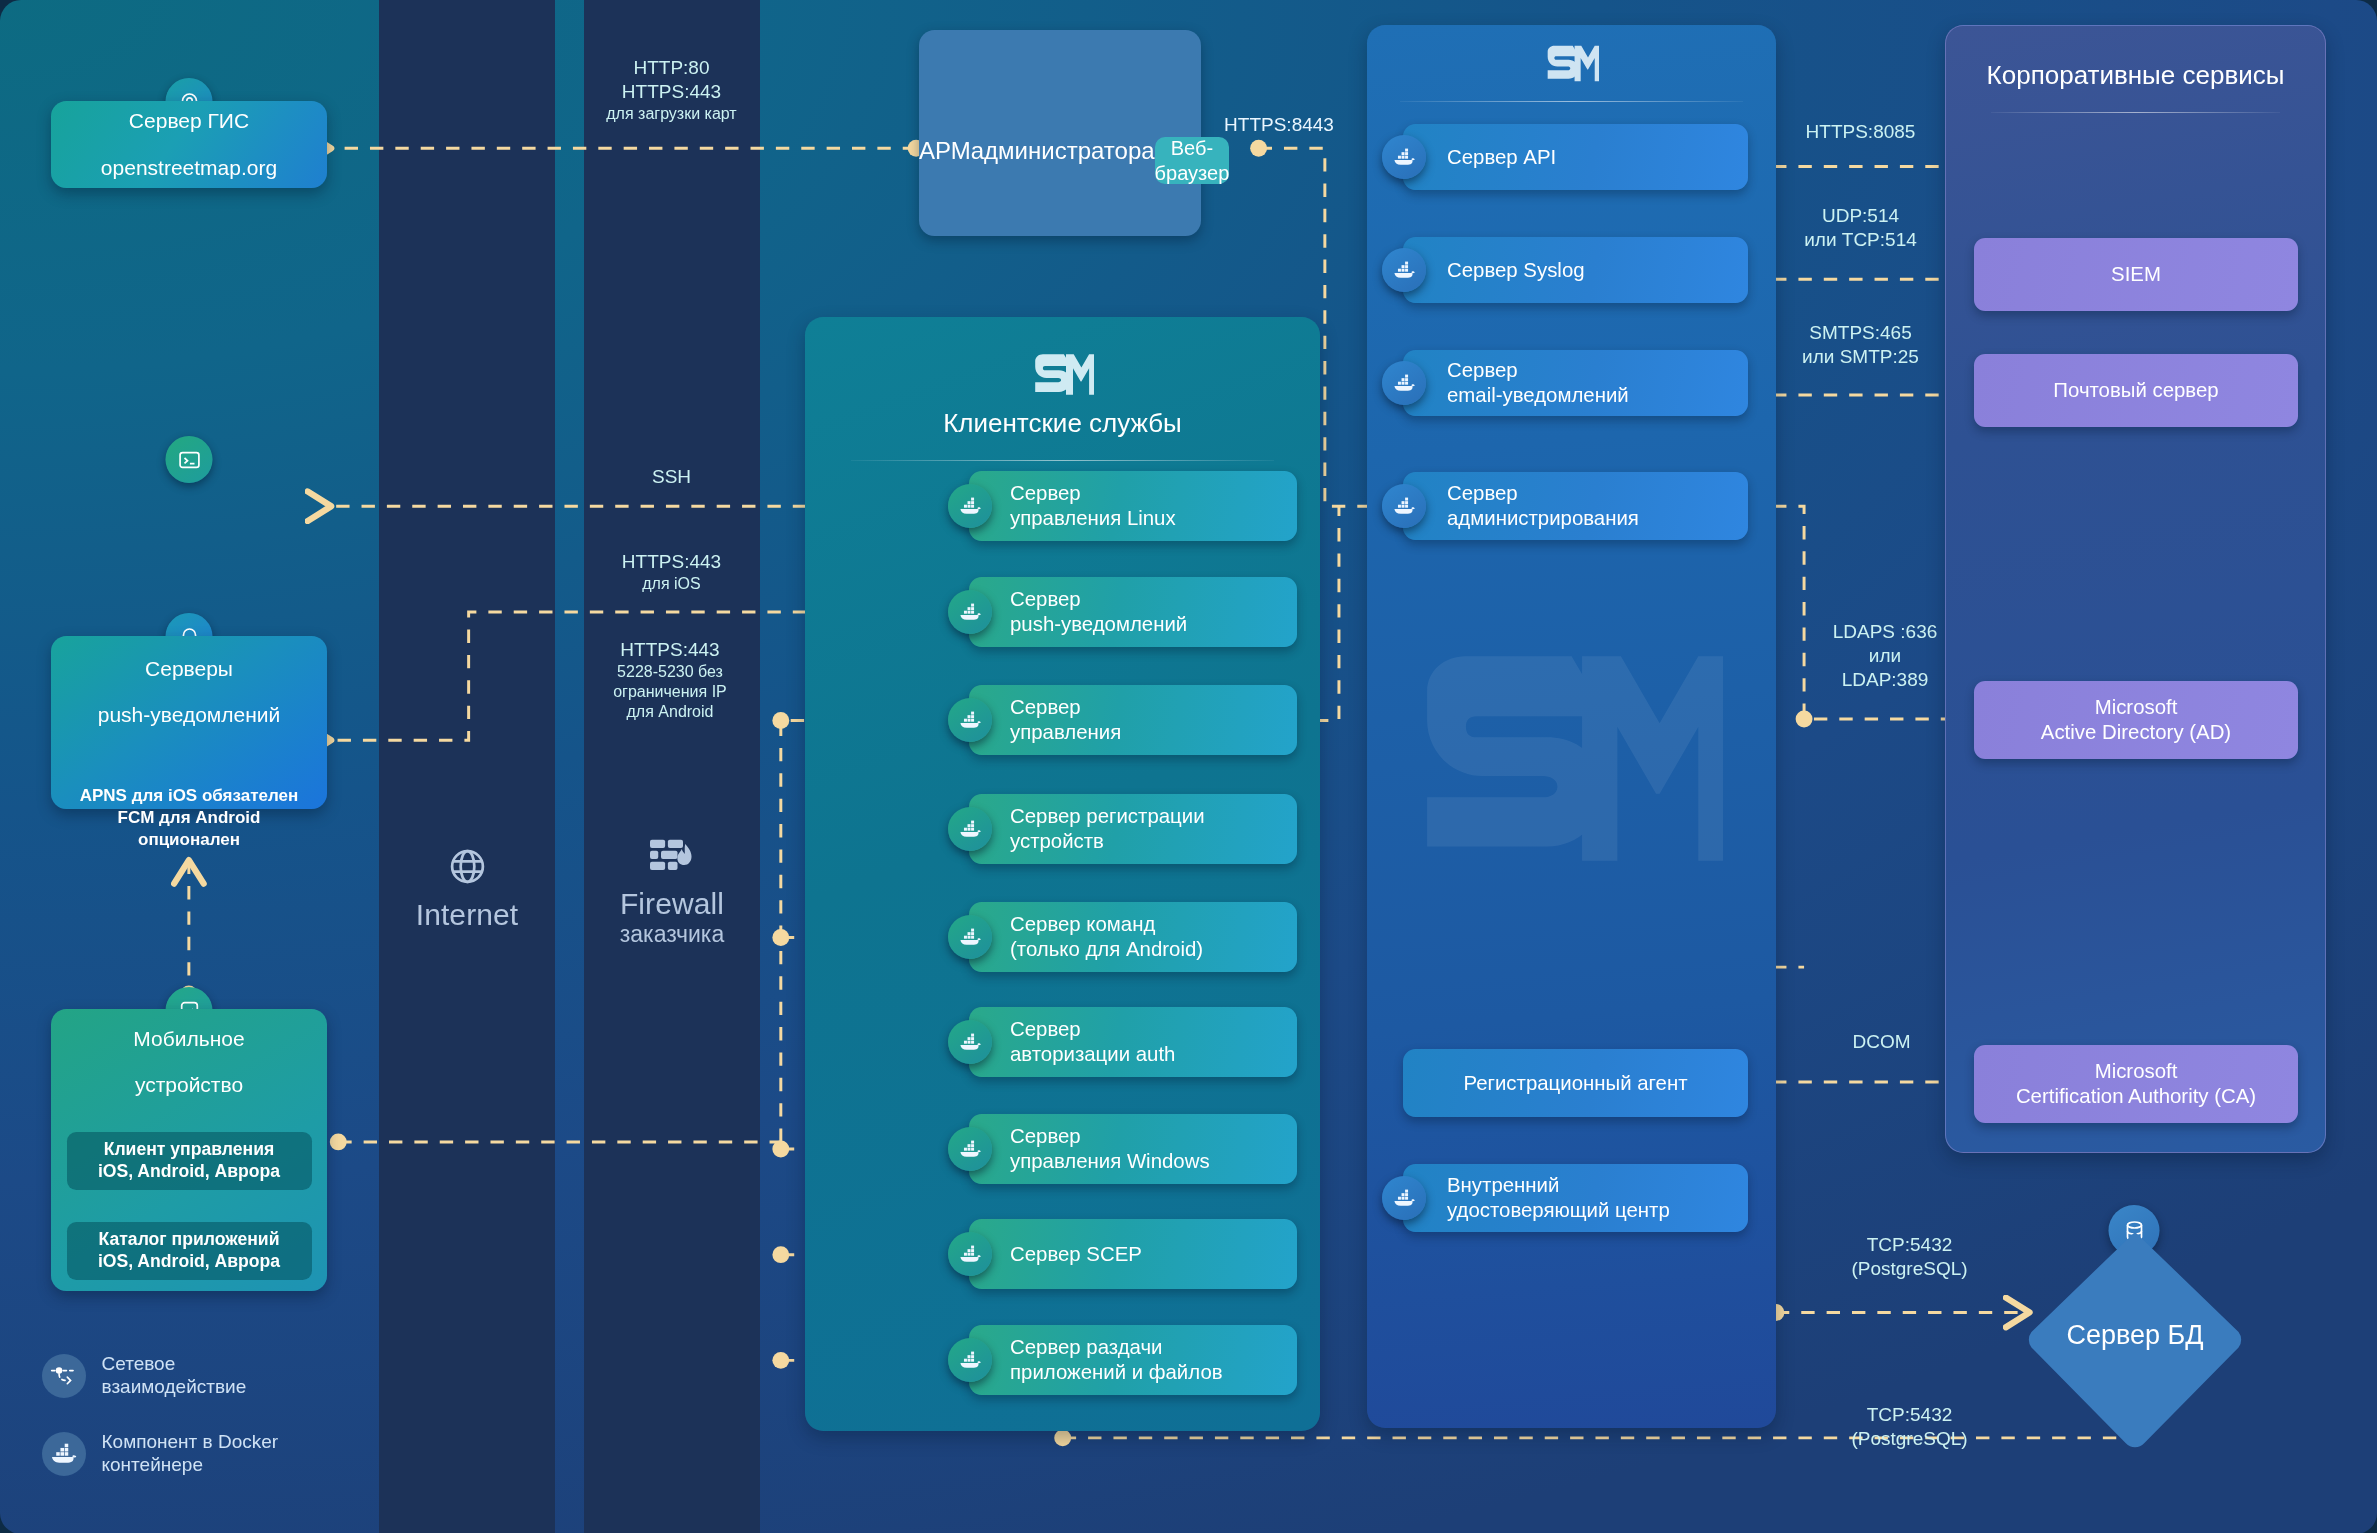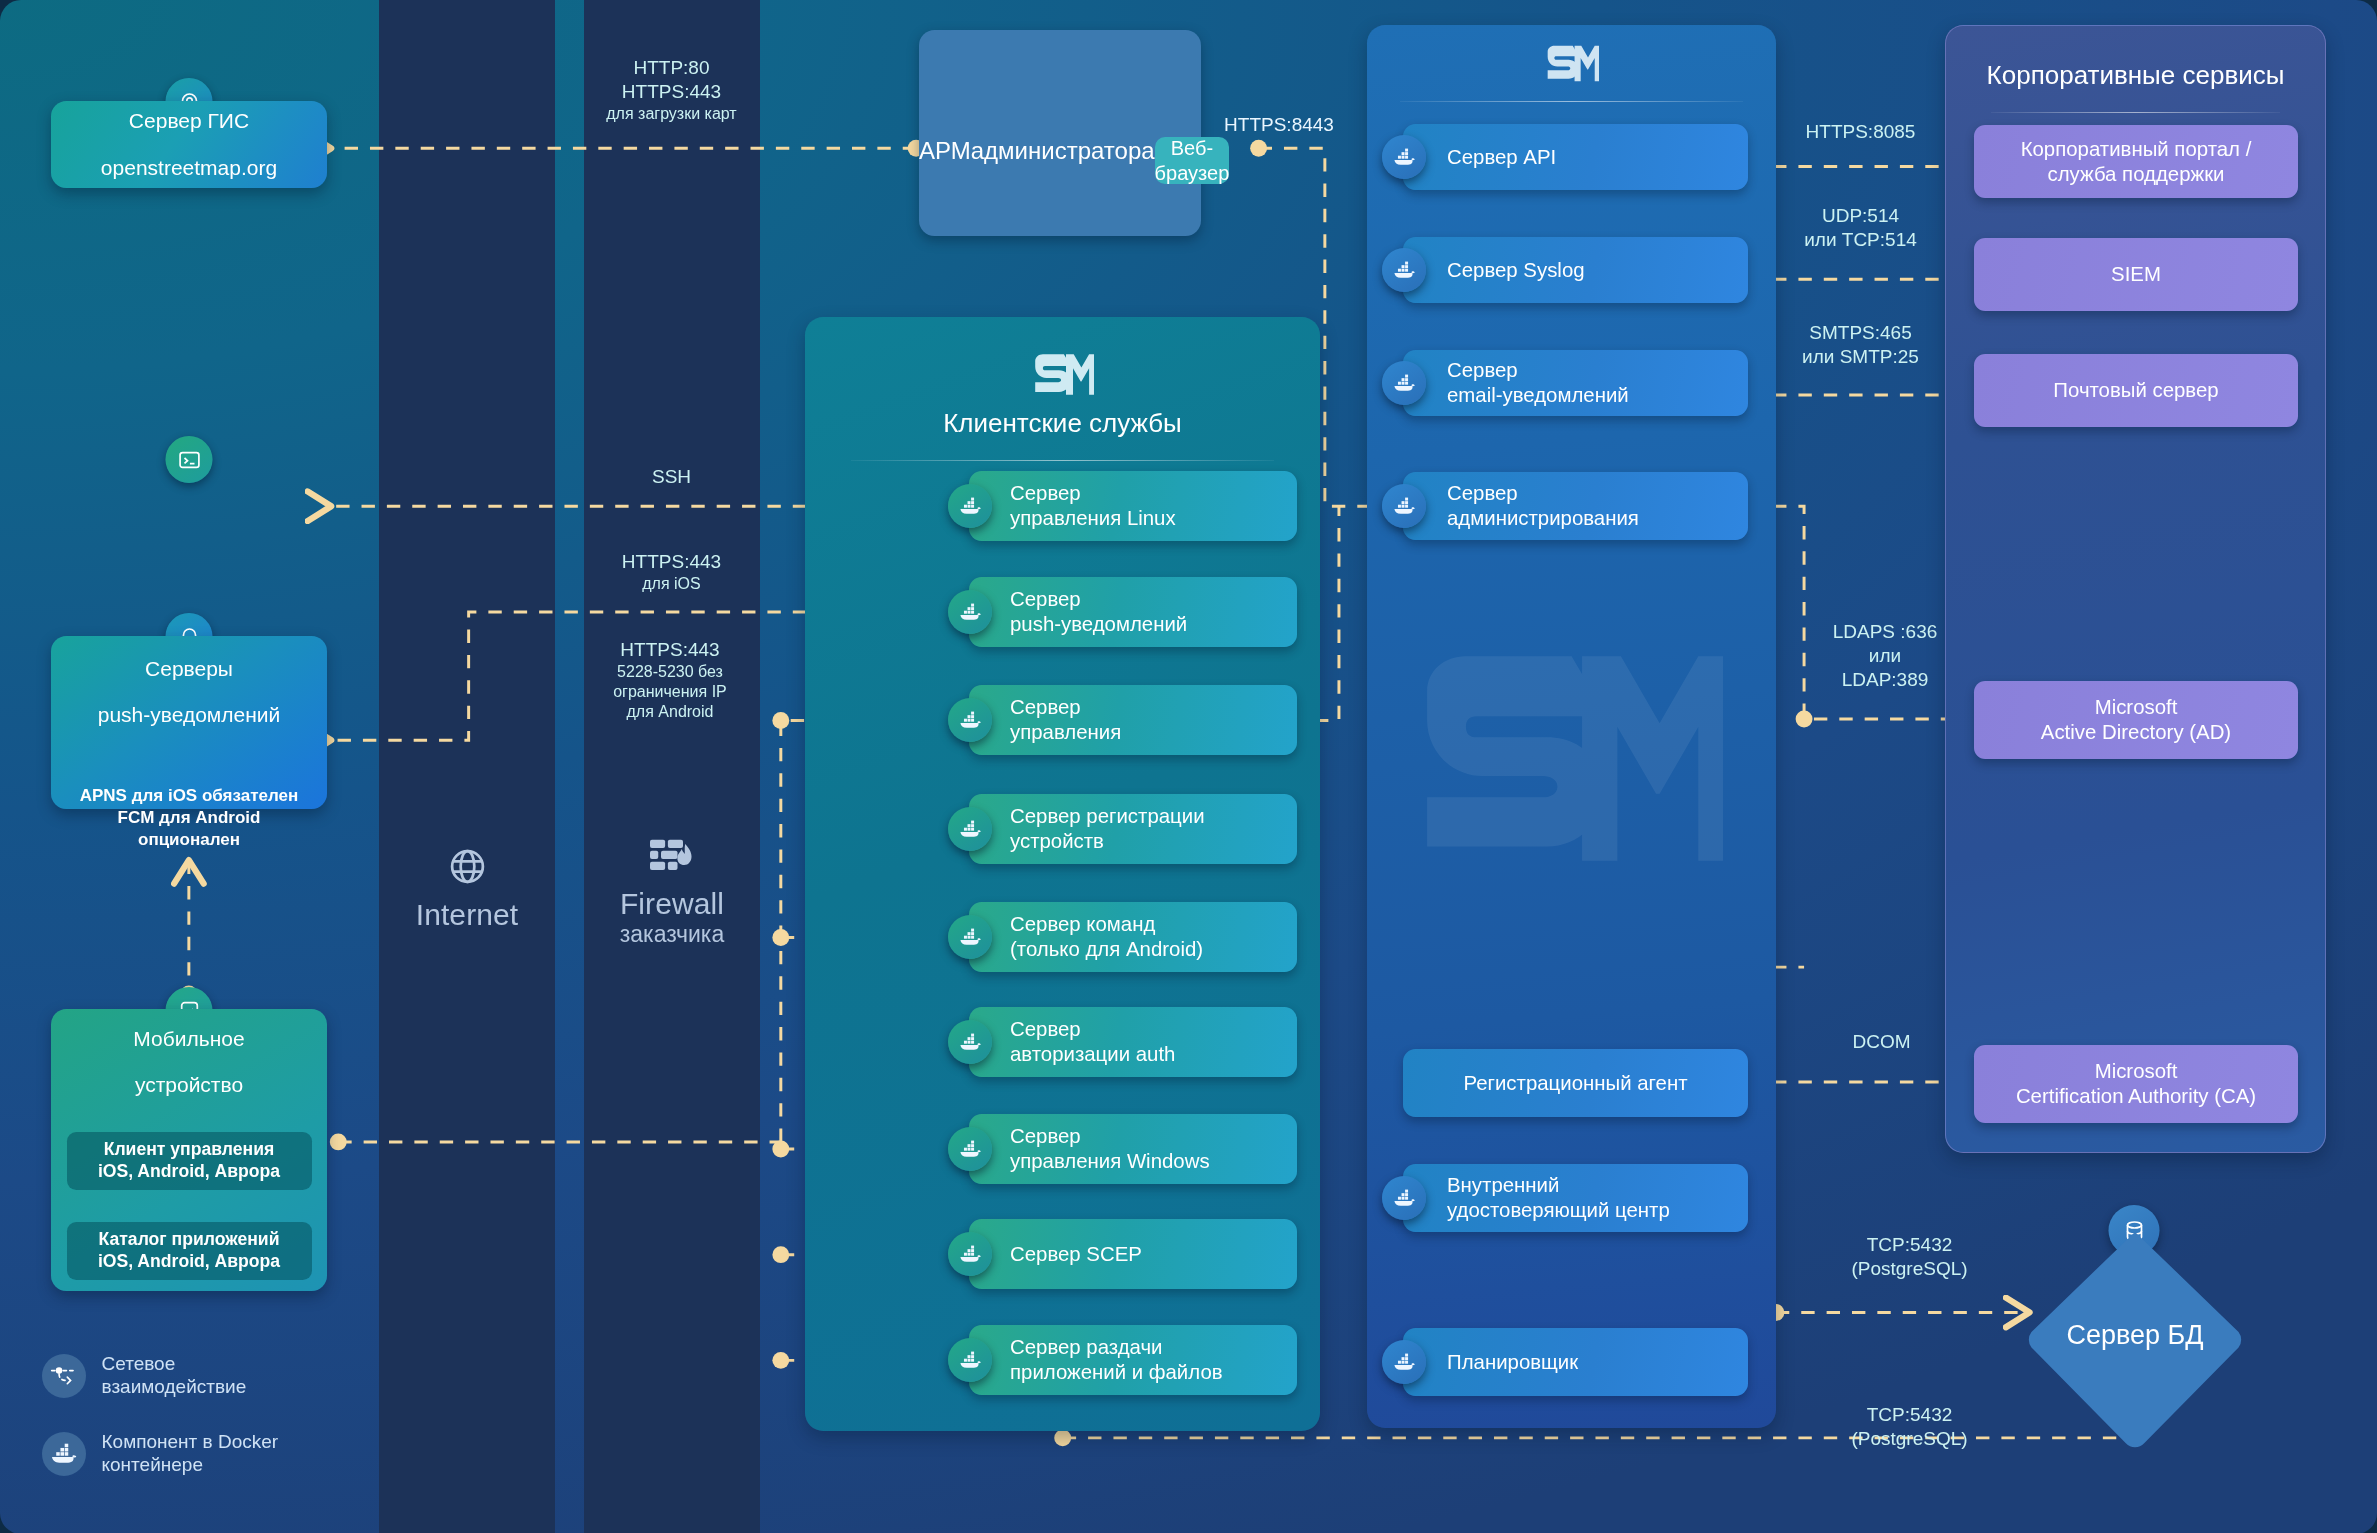--- a/index.html
+++ b/index.html
@@ -654,49 +654,28 @@
           <path d="M4 20h30c1.6 3.2-.4 8-7.2 8H14.5C8.2 28 4.8 24.6 4 20z"></path>
           <path d="M33 18c2.6-1.4 5 .2 5.4 1.4-1.6 1.4-3.6 1.6-5.4.8z"></path>
         </svg>
     </span>
     <span class="chip-txt" style="margin-left:44px;">
       <div>Внутренний</div>
       <div>удостоверяющий центр</div>
     </span>
   </div>
 
-  <div class="chip blue" style="left:1403px;top:1328px;width:345px;height:68px;">
-    <span class="docker blue">
-      <svg width="25" height="19" viewBox="0 0 42 32" fill="#eef6ff">
-          <rect x="10" y="13" width="5" height="5"></rect>
-          <rect x="16" y="13" width="5" height="5"></rect>
-          <rect x="22" y="13" width="5" height="5"></rect>
-          <rect x="16" y="7" width="5" height="5"></rect>
-          <rect x="22" y="7" width="5" height="5"></rect>
-          <rect x="22" y="1" width="5" height="5"></rect>
-          <path d="M4 20h30c1.6 3.2-.4 8-7.2 8H14.5C8.2 28 4.8 24.6 4 20z"></path>
-          <path d="M33 18c2.6-1.4 5 .2 5.4 1.4-1.6 1.4-3.6 1.6-5.4.8z"></path>
-        </svg>
-    </span>
-    <span class="chip-txt" style="margin-left:44px;">
-      <div>Планировщик</div>
-    </span>
-  </div>
 
   <div class="panel" style="left:1945px;top:25px;width:381px;height:1128px;
               background:linear-gradient(170deg,#3c5596 0%,#2e5193 35%,#2a5095 70%,#2a5ba2 100%);
               border:1.1px solid rgba(160,150,225,.45);box-shadow:0 7px 18.3px rgba(3,20,40,.3);">
     <div class="panel-title" style="margin-top:34px;">Корпоративные сервисы</div>
     <div class="divider" style="width:76%;margin:21px auto 0 auto;"></div>
   </div>
 
-  <div class="chip purple" style="left:1974px;top:125px;width:324px;height:73px;flex-direction:column;">
-    <div class="chip-txt">Корпоративный портал /</div>
-    <div class="chip-txt">служба поддержки</div>
-  </div>
   <div class="chip purple" style="left:1974px;top:238px;width:324px;height:73px;">
     <div class="chip-txt">SIEM</div>
   </div>
   <div class="chip purple" style="left:1974px;top:354px;width:324px;height:73px;">
     <div class="chip-txt">Почтовый сервер</div>
   </div>
   <div class="chip purple" style="left:1974px;top:681px;width:324px;height:78px;flex-direction:column;">
     <div class="chip-txt">Microsoft</div>
     <div class="chip-txt">Active Directory (AD)</div>
   </div>

